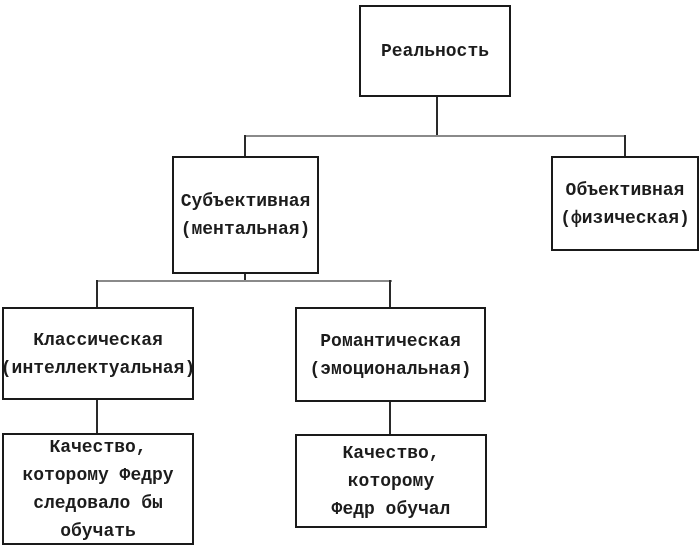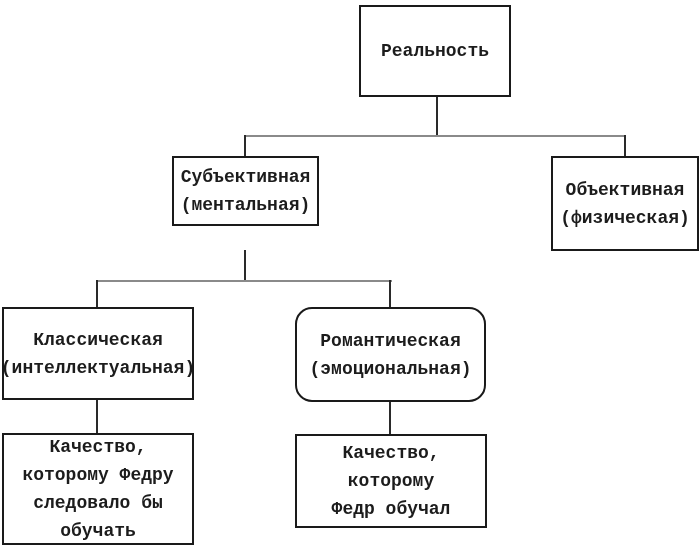--- a/index.html
+++ b/index.html
@@ -61,36 +61,36 @@
   <div class="line v" style="left:96px;  top:280px; height:27px;"></div>
   <div class="line v" style="left:389px; top:280px; height:27px;"></div>
 
   <div class="line v" style="left:96px;  top:400px; height:33px;"></div>
   <div class="line v" style="left:389px; top:402px; height:32px;"></div>
 
   <div class="node" style="left:359px; top:5px;   width:152px; height:92px;">
     <span>Реальность</span>
   </div>
 
-  <div class="node" style="left:172px; top:156px; width:147px; height:70px;">
+  <div class="node" style="left:172px; top:156px; width:147px; height:118px;">
     <span>Субъективная
 (ментальная)</span>
   </div>
 
   <div class="node" style="left:2px;   top:307px; width:192px; height:93px;">
     <span>Классическая
 (интеллектуальная)</span>
   </div>
 
   <div class="node" style="left:551px; top:156px; width:148px; height:95px;">
     <span>Объективная
 (физическая)</span>
   </div>
 
-  <div class="node" style="left:295px; top:307px; width:191px; height:95px;border-radius:17px;">
+  <div class="node" style="left:295px; top:307px; width:191px; height:95px;">
     <span>Романтическая
 (эмоциональная)</span>
   </div>
 
   <div class="node" style="left:2px;   top:433px; width:192px; height:112px;">
     <span>Качество,
 которому Федру
 следовало бы
 обучать</span>
   </div>

